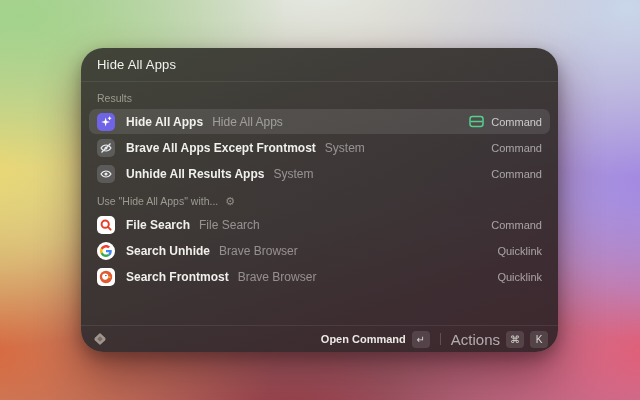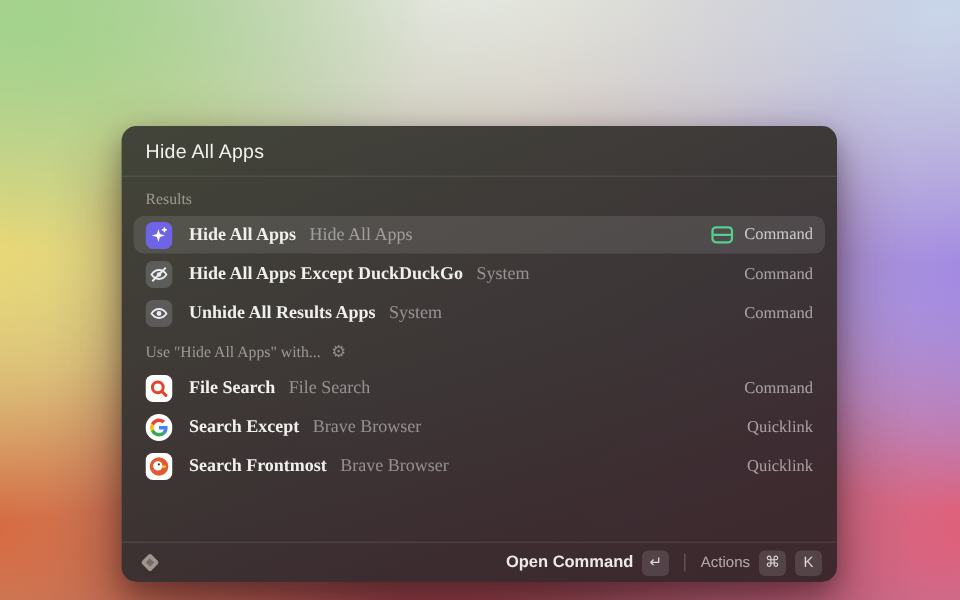--- a/index.html
+++ b/index.html
@@ -13,59 +13,58 @@
       radial-gradient(40% 42% at 98% 2%, #c9d6ea 0%, rgba(201,214,234,0) 100%),
       radial-gradient(38% 40% at 103% 45%, #a289e4 0%, rgba(162,137,228,0) 100%),
       radial-gradient(42% 40% at 102% 88%, #e25e76 0%, rgba(226,94,118,0) 100%),
       radial-gradient(45% 45% at -3% 42%, #ecd873 0%, rgba(236,216,115,0) 100%),
       radial-gradient(45% 45% at -2% 88%, #d8693f 0%, rgba(216,105,63,0) 100%),
       radial-gradient(70% 55% at 45% 108%, #93313c 0%, rgba(147,49,60,0) 100%),
       linear-gradient(115deg, #b8cfa0 0%, #cfc3b8 45%, #ae95d2 100%);
   }
   .window {
     position: absolute; left: 81px; top: 48px; width: 477px; height: 304px;
-    border-radius: 10px; overflow: hidden;
+    border-radius: 22px; overflow: hidden;
     background: linear-gradient(158deg, rgba(62,64,54,0.97) 0%, rgba(58,55,52,0.97) 30%,
                 rgba(56,49,50,0.97) 55%, rgba(57,42,46,0.97) 78%, rgba(56,38,43,0.97) 100%);
     box-shadow: 0 22px 44px rgba(55,10,18,0.45), 0 6px 16px rgba(0,0,0,0.30);
-    margin-top: 36px;
   }
   .search-bar {
     height: 34px; display: flex; align-items: center; padding: 0 16px;
     border-bottom: 1px solid rgba(255,255,255,0.08);
   }
   .search-query { font-size: 13px; color: #f2f2ee; letter-spacing: 0.2px; }
-  .list { padding: 2px 8px 0 8px; font-family: Liberation Serif, serif; }
+  .list { padding: 2px 8px 0 8px; }
   .section-label {
     display: flex; align-items: center; gap: 7px;
     padding: 8px 8px 5px 8px; font-size: 10.5px; color: #9b9b92;
   }
   .gear { font-size: 11px; color: #8f8f86; line-height: 1; cursor: default; }
   .row {
     display: flex; align-items: center; height: 25px; padding: 0 8px;
     border-radius: 7px; margin-bottom: 1px;
   }
   .row.selected { background: rgba(255,255,255,0.10); }
   .row-icon { width: 18px; height: 18px; flex: 0 0 18px; margin-right: 11px;
               display: flex; align-items: center; justify-content: center; }
   .row-icon svg { display: block; }
   .row-title { font-size: 12px; font-weight: 600; color: #f0f0ec; white-space: nowrap; }
   .row-sub { font-size: 12px; color: rgba(255,255,255,0.45); margin-left: 9px; white-space: nowrap; }
-  .row-right { margin-left: auto; display: flex; align-items: flex-start; gap: 7px; }
+  .row-right { margin-left: auto; display: flex; align-items: center; gap: 7px; }
   .row-type { font-size: 11px; color: rgba(255,255,255,0.55); }
   .row.selected .row-type { color: rgba(255,255,255,0.70); }
   .footer {
     position: absolute; left: 0; right: 0; bottom: 0; height: 27px;
     display: flex; align-items: center; padding: 0 10px;
     border-top: 1px solid rgba(255,255,255,0.08);
   }
   .footer-right { margin-left: auto; display: flex; align-items: center; gap: 7px; }
   .footer-action { display: flex; align-items: center; gap: 6px; cursor: default; }
   .footer-primary-label { font-size: 11px; font-weight: 600; color: #eceae6; }
-  .footer-secondary-label { font-size: 10px; color: rgba(255,255,255,0.60); }
+  .footer-secondary-label { font-size: 15px; color: rgba(255,255,255,0.60); }
   .keycap {
     min-width: 18px; height: 17px; padding: 0 4px; border-radius: 4px;
     background: rgba(255,255,255,0.12); color: #dcd9d4; font-size: 10px;
     display: flex; align-items: center; justify-content: center;
   }
   .footer-divider { width: 1px; height: 12px; background: rgba(255,255,255,0.18); margin: 0 3px; }
 </style>
 </head>
 <body>
 
@@ -100,21 +99,21 @@
       </div>
       <div class="row">
         <span class="row-icon">
           <svg width="18" height="18" viewBox="0 0 18 18">
       <rect width="18" height="18" rx="5" fill="rgba(190,200,215,0.22)"></rect>
       <path d="M4 9c0-0 2-3 5-3s5 3 5 3-2 3-5 3-5-3-5-3z" fill="none" stroke="#e9ebef" stroke-width="1.2"></path>
       <circle cx="9" cy="9" r="1.5" fill="#e9ebef"></circle>
       <line x1="4.5" y1="13.5" x2="13.5" y2="4.5" stroke="#e9ebef" stroke-width="1.3"></line>
     </svg>
         </span>
-        <span class="row-title">Hide All Apps Except DuckDuckGo</span>
+        <span class="row-title">Brave All Apps Except Frontmost</span>
         <span class="row-sub">System</span>
         <span class="row-right">
           <span class="row-type">Command</span>
         </span>
       </div>
       <div class="row">
         <span class="row-icon">
           <svg width="18" height="18" viewBox="0 0 18 18">
       <rect width="18" height="18" rx="5" fill="rgba(190,200,215,0.22)"></rect>
       <path d="M4 9c0-0 2-3 5-3s5 3 5 3-2 3-5 3-5-3-5-3z" fill="none" stroke="#e9ebef" stroke-width="1.2"></path>
@@ -150,21 +149,21 @@
           <svg width="18" height="18" viewBox="0 0 18 18">
       <circle cx="9" cy="9" r="9" fill="#ffffff"></circle>
       <g transform="translate(3,3) scale(0.25)">
         <path fill="#EA4335" d="M24 9.5c3.54 0 6.71 1.22 9.21 3.6l6.85-6.85C35.9 2.38 30.47 0 24 0 14.62 0 6.51 5.38 2.56 13.22l7.98 6.19C12.43 13.72 17.74 9.5 24 9.5z"></path>
         <path fill="#4285F4" d="M46.98 24.55c0-1.57-.15-3.09-.38-4.55H24v9.02h12.94c-.58 2.96-2.26 5.48-4.78 7.18l7.73 6c4.51-4.18 7.09-10.36 7.09-17.65z"></path>
         <path fill="#FBBC05" d="M10.53 28.59c-.48-1.45-.76-2.99-.76-4.59s.27-3.14.76-4.59l-7.98-6.19C.92 16.46 0 20.12 0 24c0 3.88.92 7.54 2.56 10.78l7.97-6.19z"></path>
         <path fill="#34A853" d="M24 48c6.48 0 11.93-2.13 15.89-5.81l-7.73-6c-2.15 1.45-4.92 2.3-8.16 2.3-6.26 0-11.57-4.22-13.47-9.91l-7.98 6.19C6.51 42.62 14.62 48 24 48z"></path>
       </g>
     </svg>
         </span>
-        <span class="row-title">Search Except</span>
+        <span class="row-title">Search Unhide</span>
         <span class="row-sub">Brave Browser</span>
         <span class="row-right">
           <span class="row-type">Quicklink</span>
         </span>
       </div>
       <div class="row">
         <span class="row-icon">
           <svg width="18" height="18" viewBox="0 0 18 18">
       <rect width="18" height="18" rx="5" fill="#ffffff"></rect>
       <circle cx="9" cy="9" r="6.2" fill="#e05a33"></circle>

